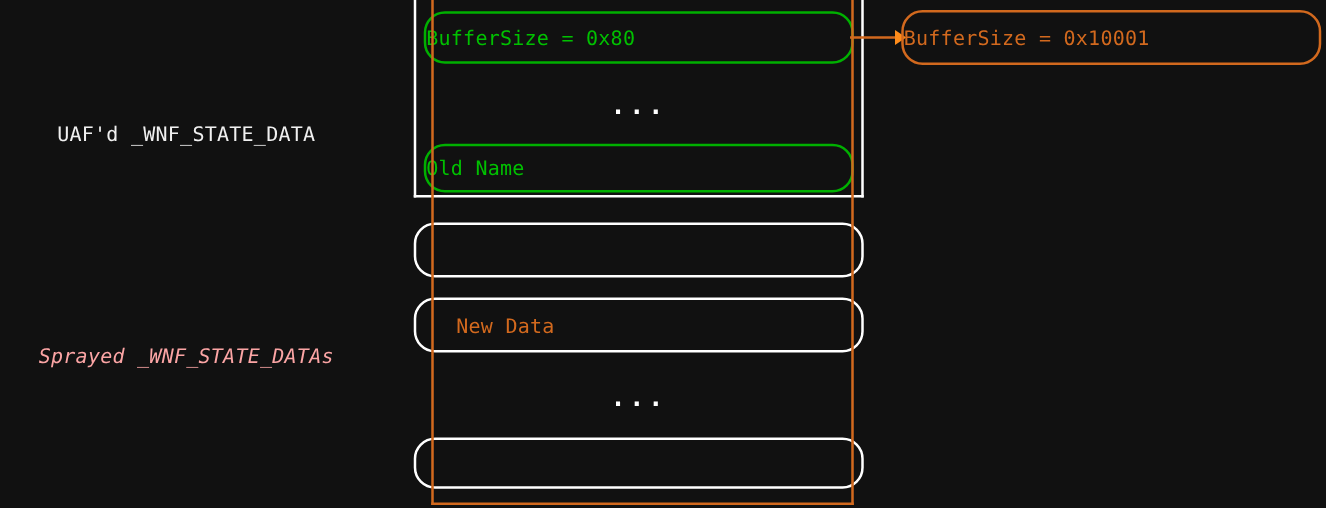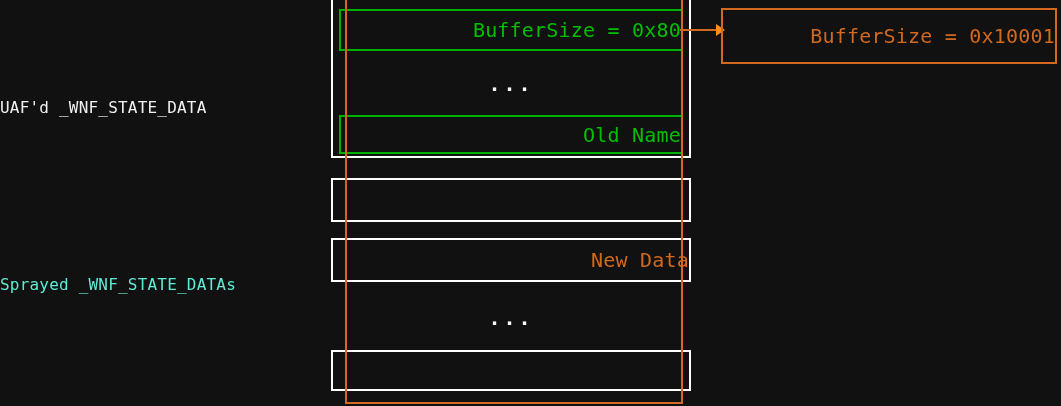--- a/index.html
+++ b/index.html
@@ -12,38 +12,39 @@
     width: 1061px;
     height: 406px;
     background: #111111;
     font-family: "DejaVu Sans Mono", "Liberation Mono", monospace;
     overflow: hidden;
   }
 
   
   .label-block {
     position: absolute;
-    text-align: left;
+    text-align: center;
     line-height: 20px;
     white-space: pre;
     font-size: 16px;
     letter-spacing: 0.2px;
   }
   #uaf-label {
     left: 0px;
     top: 58px;
     width: 298px;
   }
   #uaf-label .line1 { color: #f0f0f0; display: block; }
   #uaf-label .line2 { color: #d2691e; display: block; }
   #sprayed-label {
     left: 0px;
     top: 275px;
     width: 298px;
-    color: #5eead4;
+    color: #fca5a5;
+    font-style: italic;
   }
 
   
   #victim-container {
     position: absolute;
     left: 331px;
     top: 0px;
     width: 360px;
     height: 158px;
     border: 2px solid #ffffff;
@@ -63,24 +64,25 @@
     box-sizing: border-box;
     pointer-events: none;
   }
 
   
   .row-box {
     position: absolute;
     box-sizing: border-box;
     display: flex;
     align-items: center;
-    justify-content: flex-end;
-    font-size: 20px;
+    justify-content: flex-start;
+    font-size: 16px;
     letter-spacing: 0.2px;
     white-space: pre;
+    border-radius: 17px;
   }
   .row-box.green {
     border: 2px solid #00b000;
     color: #00c000;
   }
   .row-box.white-outline {
     border: 2px solid #ffffff;
   }
   .row-box.orange-outline {
     border: 2px solid #d2691e;
@@ -92,21 +94,21 @@
   #buffersize-old-box {
     left: 339px;
     top: 9px;
     width: 344px;
     height: 42px;
   }
   #buffersize-new-box {
     left: 721px;
     top: 8px;
     width: 336px;
-    height: 56px;
+    height: 44px;
   }
   #old-data-box {
     left: 339px;
     top: 115px;
     width: 344px;
     height: 39px;
   }
   #spray-box-1 {
     left: 331px;
     top: 178px;

